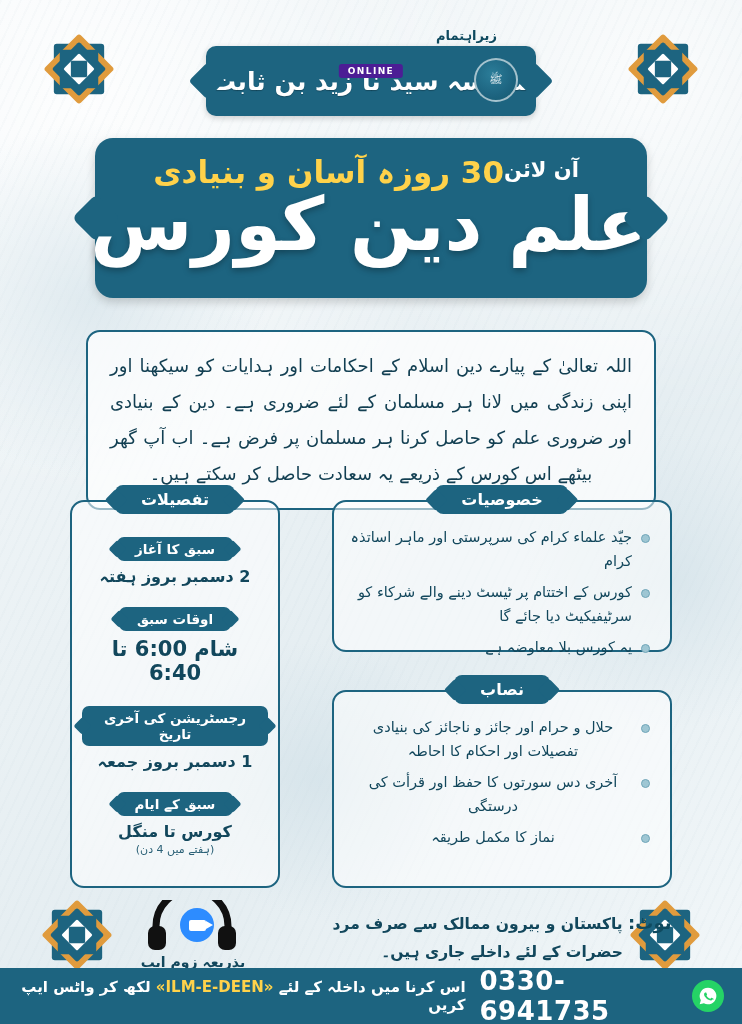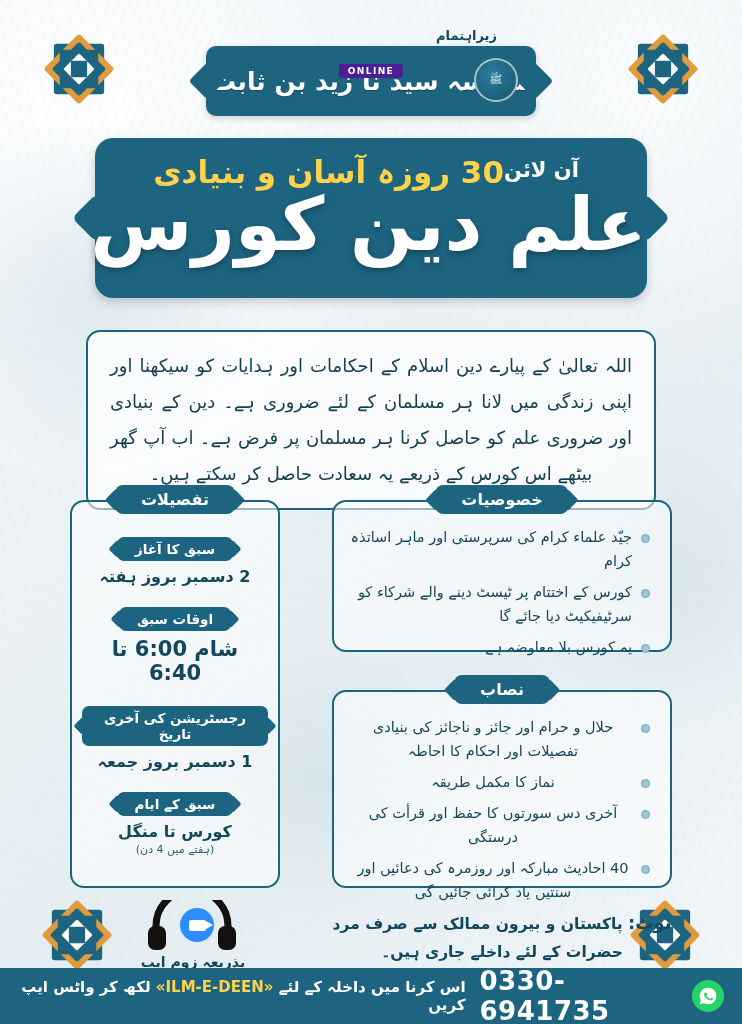--- a/index.html
+++ b/index.html
@@ -332,29 +332,25 @@
 
   <div class="panel syllabus-panel">
     <div class="panel-header">نصاب</div>
     <div class="bullet-list">
       <div class="bullet-li syl-li">
         <span class="dot"></span>
         <span>حلال و حرام اور جائز و ناجائز کی بنیادی تفصیلات اور احکام کا احاطہ</span>
       </div>
       <div class="bullet-li syl-li">
         <span class="dot"></span>
+        <span>آخری دس سورتوں کا حفظ اور قرأت کی درستگی</span>
+      </div>
+      <div class="bullet-li syl-li">
+        <span class="dot"></span>
         <span>نماز کا مکمل طریقہ</span>
-      </div>
-      <div class="bullet-li syl-li">
-        <span class="dot"></span>
-        <span>آخری دس سورتوں کا حفظ اور قرأت کی درستگی</span>
-      </div>
-      <div class="bullet-li syl-li">
-        <span class="dot"></span>
-        <span>40 احادیث مبارکہ اور روزمرہ کی دعائیں اور سنتیں یاد کرائی جائیں گی</span>
       </div>
     </div>
   </div>
 
   <div class="zoom-block">
     <div class="zoom-icons">
       <svg class="headphone" width="92" height="50" viewBox="0 0 92 50">
         <path d="M10 38 V26 A36 36 0 0 1 82 26 V38" fill="none" stroke="#111" stroke-width="7" stroke-linecap="round"></path>
         <rect x="2" y="26" width="18" height="24" rx="7" fill="#111"></rect>
         <rect x="72" y="26" width="18" height="24" rx="7" fill="#111"></rect>

